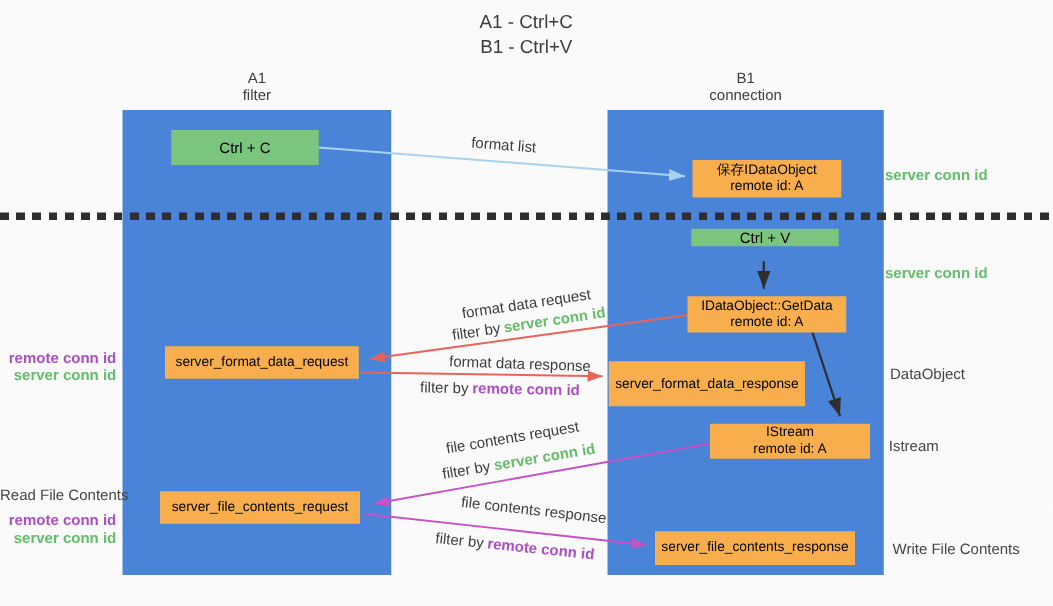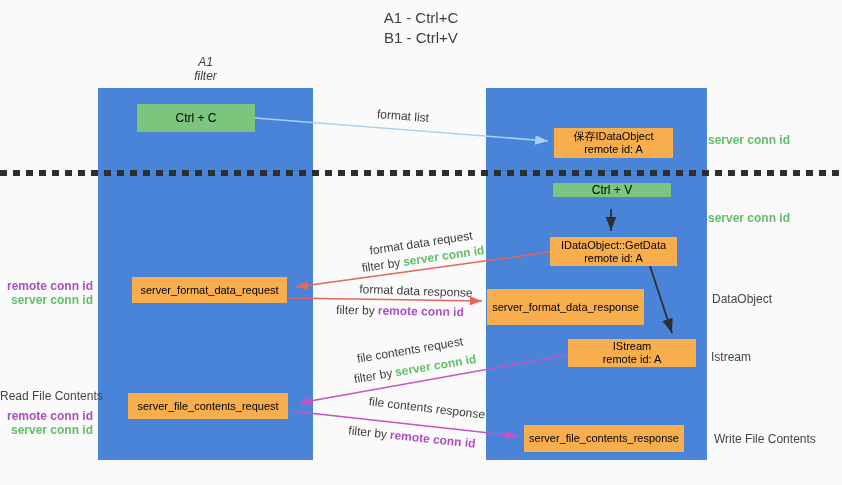--- a/index.html
+++ b/index.html
@@ -41,23 +41,27 @@
 </head>
 <body>
 
 <div class="canvas">
 
   <div class="abs title">
     <div>A1 - Ctrl+C</div>
     <div>B1 - Ctrl+V</div>
   </div>
 
-  <div class="abs col-header" style="left:98px;top:55px;width:215px;font-style:italic;">
+  <div class="abs col-header" style="left:98px;top:55px;width:215px;">
     <div>A1</div>
     <div>filter</div>
+  </div>
+  <div class="abs col-header" style="left:486px;top:55px;width:221px;">
+    <div>B1</div>
+    <div>connection</div>
   </div>
 
   <div class="abs column" style="left:98px;width:215px;"></div>
   <div class="abs column" style="left:486px;width:221px;"></div>
 
   <div class="abs dashes"></div>
 
   <svg class="overlay" width="842" height="485" viewBox="0 0 842 485">
     <defs>
       <marker id="m-blue" markerWidth="9" markerHeight="8" refX="8" refY="3" orient="auto">

